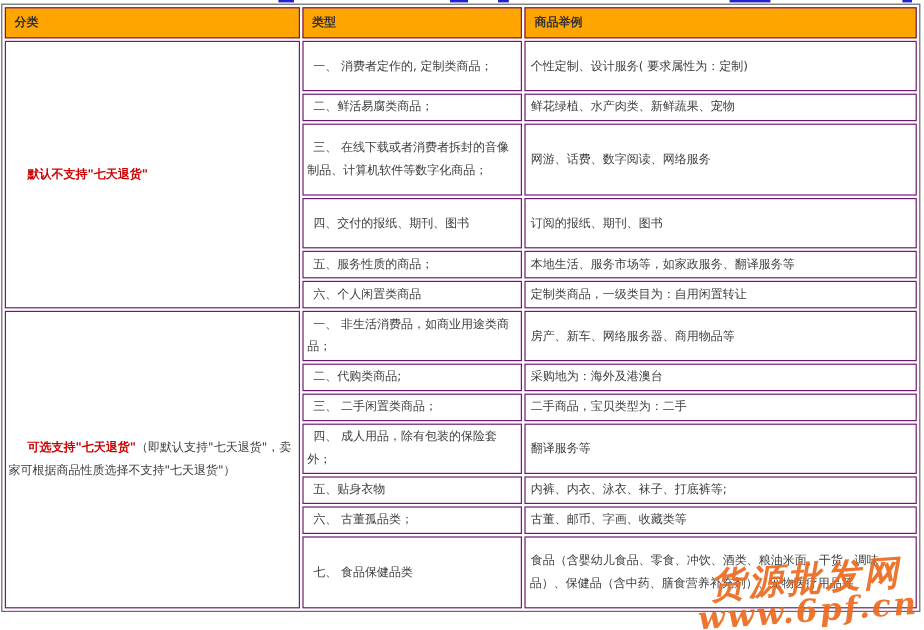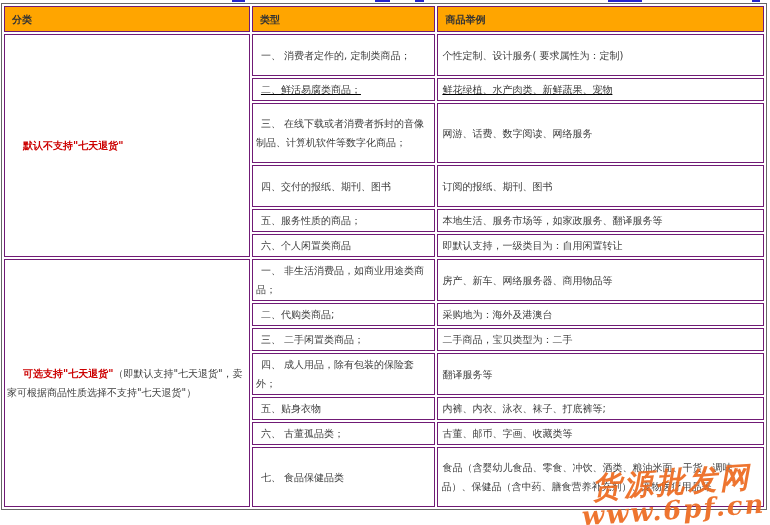--- a/index.html
+++ b/index.html
@@ -88,39 +88,39 @@
     </thead>
     <tbody>
 
       <tr style="height:42px;">
         <td class="cat" rowspan="6">
           <p><span class="red">默认不支持"七天退货"</span><span></span></p>
         </td>
         <td class="type">一、 消费者定作的, 定制类商品；</td>
         <td class="ex">个性定制、设计服务( 要求属性为：定制)</td>
       </tr>
-      <tr style="height:21px;text-decoration:underline;">
+      <tr style="height:21px;">
         <td class="type">二、鲜活易腐类商品；</td>
         <td class="ex">鲜花绿植、水产肉类、新鲜蔬果、宠物</td>
       </tr>
       <tr style="height:60px;">
         <td class="type">三、 在线下载或者消费者拆封的音像制品、计算机软件等数字化商品；</td>
         <td class="ex">网游、话费、数字阅读、网络服务</td>
       </tr>
       <tr style="height:42px;padding-left:12px;">
         <td class="type">四、交付的报纸、期刊、图书</td>
         <td class="ex">订阅的报纸、期刊、图书</td>
       </tr>
       <tr style="height:21px;">
         <td class="type">五、服务性质的商品；</td>
         <td class="ex">本地生活、服务市场等，如家政服务、翻译服务等</td>
       </tr>
       <tr style="height:21px;">
         <td class="type">六、个人闲置类商品</td>
-        <td class="ex">即默认支持，一级类目为：自用闲置转让</td>
+        <td class="ex">定制类商品，一级类目为：自用闲置转让</td>
       </tr>
 
       <tr style="height:42px;">
         <td class="cat" rowspan="7">
           <p><span class="red">可选支持"七天退货"</span><span>（即默认支持"七天退货"，卖家可根据商品性质选择不支持"七天退货"）</span></p>
         </td>
         <td class="type">一、 非生活消费品，如商业用途类商品；</td>
         <td class="ex">房产、新车、网络服务器、商用物品等</td>
       </tr>
       <tr style="height:21px;padding-left:32px;">

